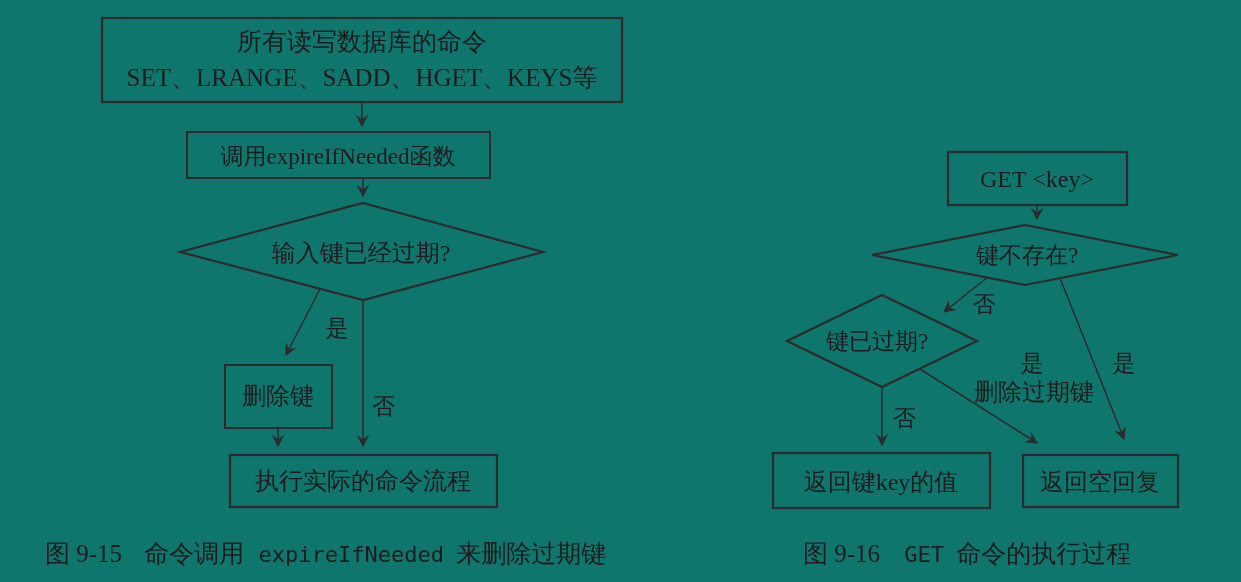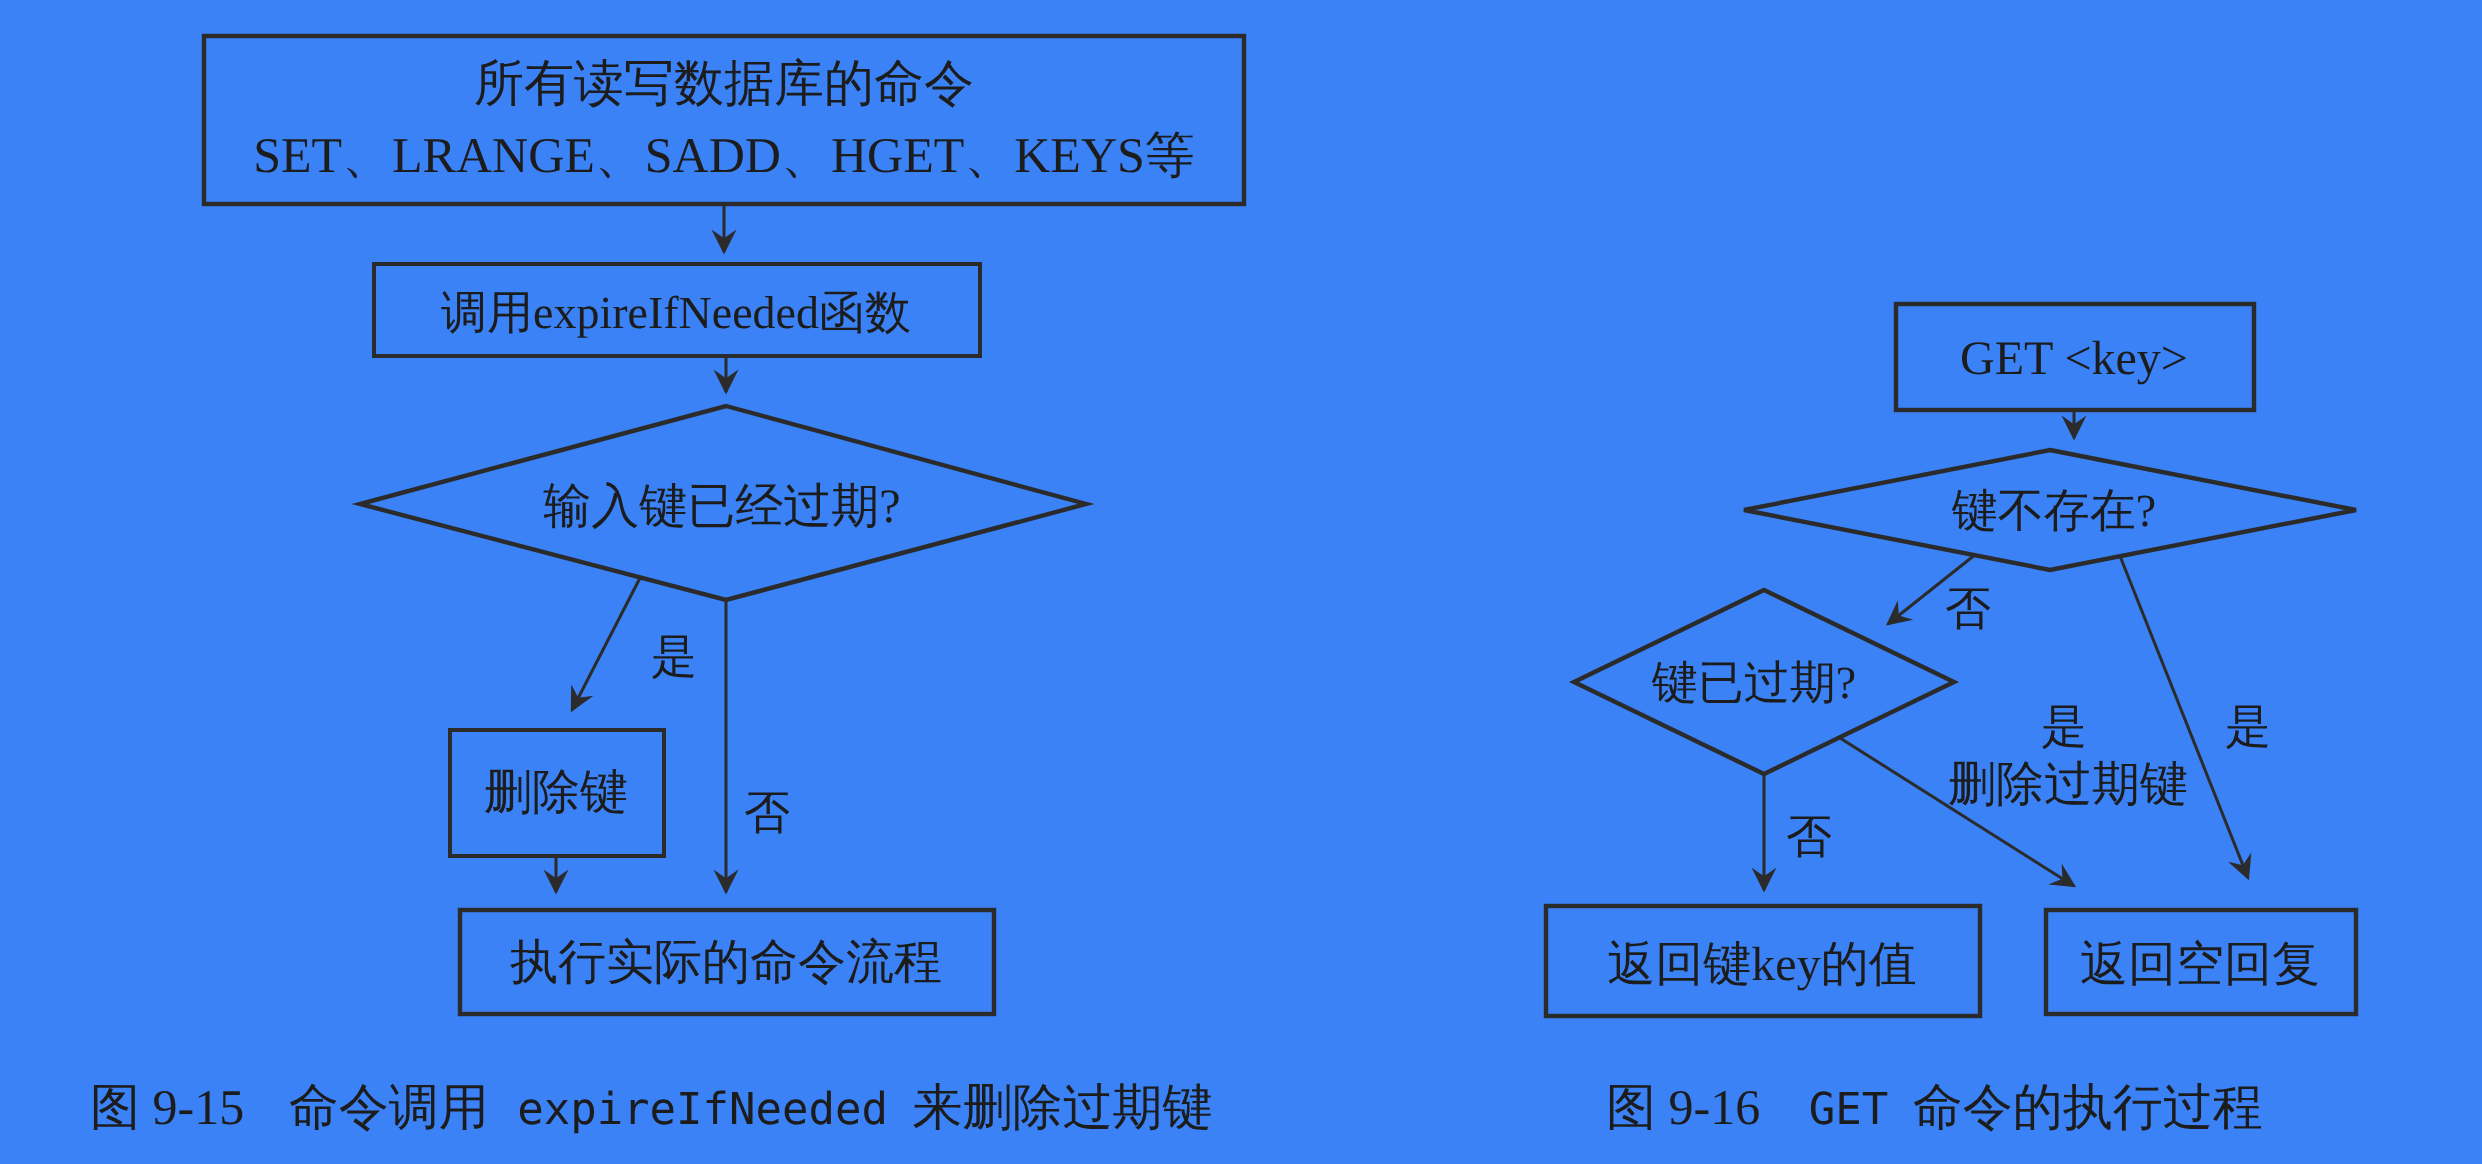--- a/index.html
+++ b/index.html
@@ -4,21 +4,21 @@
 <style>
   html, body {
     margin: 0;
     padding: 0;
     background: #ffffff;
   }
   .page {
     position: relative;
     width: 1241px;
     height: 582px;
-    background: #3b82f6;
+    background: #0f766e;
     font-family: "Liberation Serif", serif;
     overflow: hidden;
   }
   svg { display: block; }
   .shape {
     fill: none;
     stroke: #2b2b2b;
   }
   .box   { stroke-width: 2.2px; }
   .box2  { stroke-width: 2px; }

